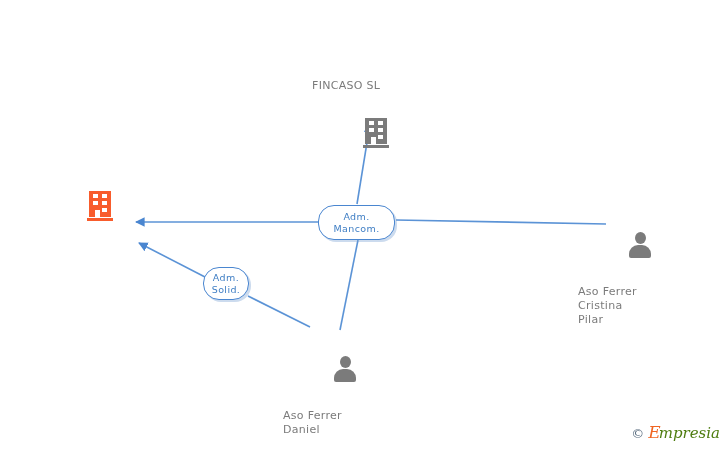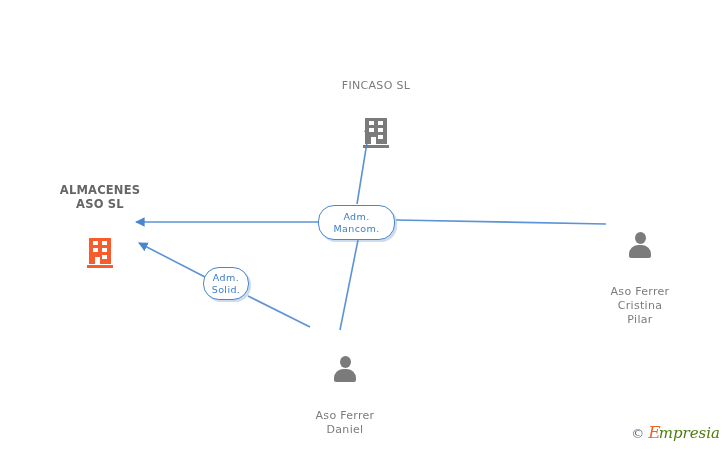--- a/index.html
+++ b/index.html
@@ -19,21 +19,20 @@
     position: absolute;
     left: 0;
     top: 0;
     width: 728px;
     height: 450px;
   }
 
   
   .node {
     position: absolute;
-    text-align: center;
     white-space: pre-line;
   }
   .node-label {
     font-size: 11px;
     color: #7b7b7b;
     line-height: 14px;
     letter-spacing: .3px;
   }
   .node-label.company-main {
     font-weight: bold;
@@ -175,22 +174,20 @@
     <line x1="357" y1="204" x2="370" y2="124" stroke="#5b93d6" stroke-width="1.6" marker-end="url(#arrow)"></line>
 
     <line x1="340" y1="330" x2="358" y2="240" stroke="#5b93d6" stroke-width="1.6"></line>
 
     <line x1="310" y1="327" x2="248" y2="296" stroke="#5b93d6" stroke-width="1.6"></line>
 
     <line x1="205" y1="277" x2="139" y2="243" stroke="#5b93d6" stroke-width="1.6" marker-end="url(#arrow)"></line>
   </svg>
 
   <div class="node" style="left:40px; top:164px; width:120px;">
-    <div class="node-label company-main">ALMACENES
-ASO SL</div>
     <div class="bldg bldg-orange" style="margin-top:8px;">
       <div class="body"></div>
       <div class="win" style="left:6px;  top:3px;"></div>
       <div class="win" style="left:15px; top:3px;"></div>
       <div class="win" style="left:6px;  top:10px;"></div>
       <div class="win" style="left:15px; top:10px;"></div>
       <div class="win" style="left:15px; top:17px;"></div>
       <div class="door"></div>
       <div class="base"></div>
     </div>

